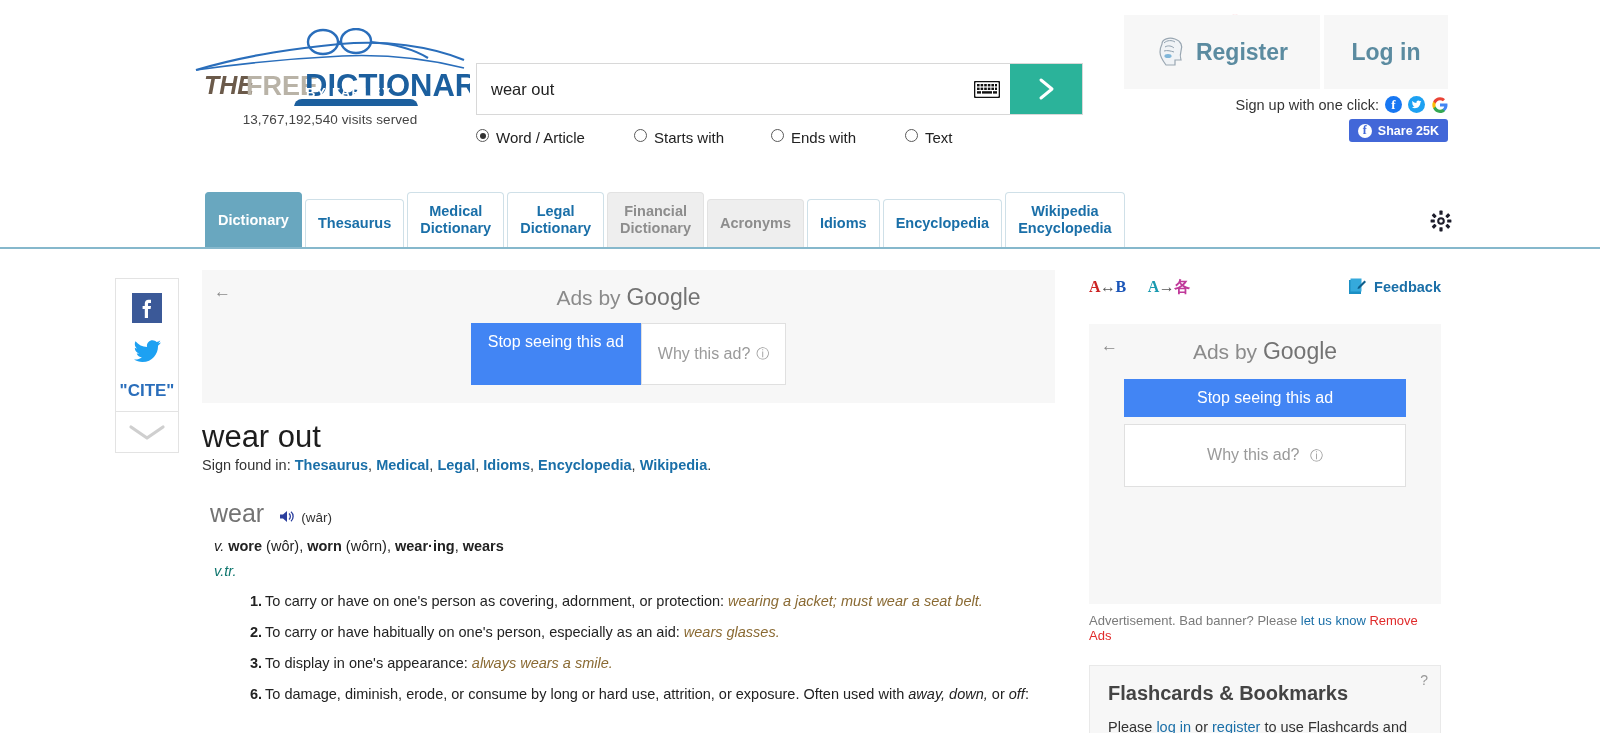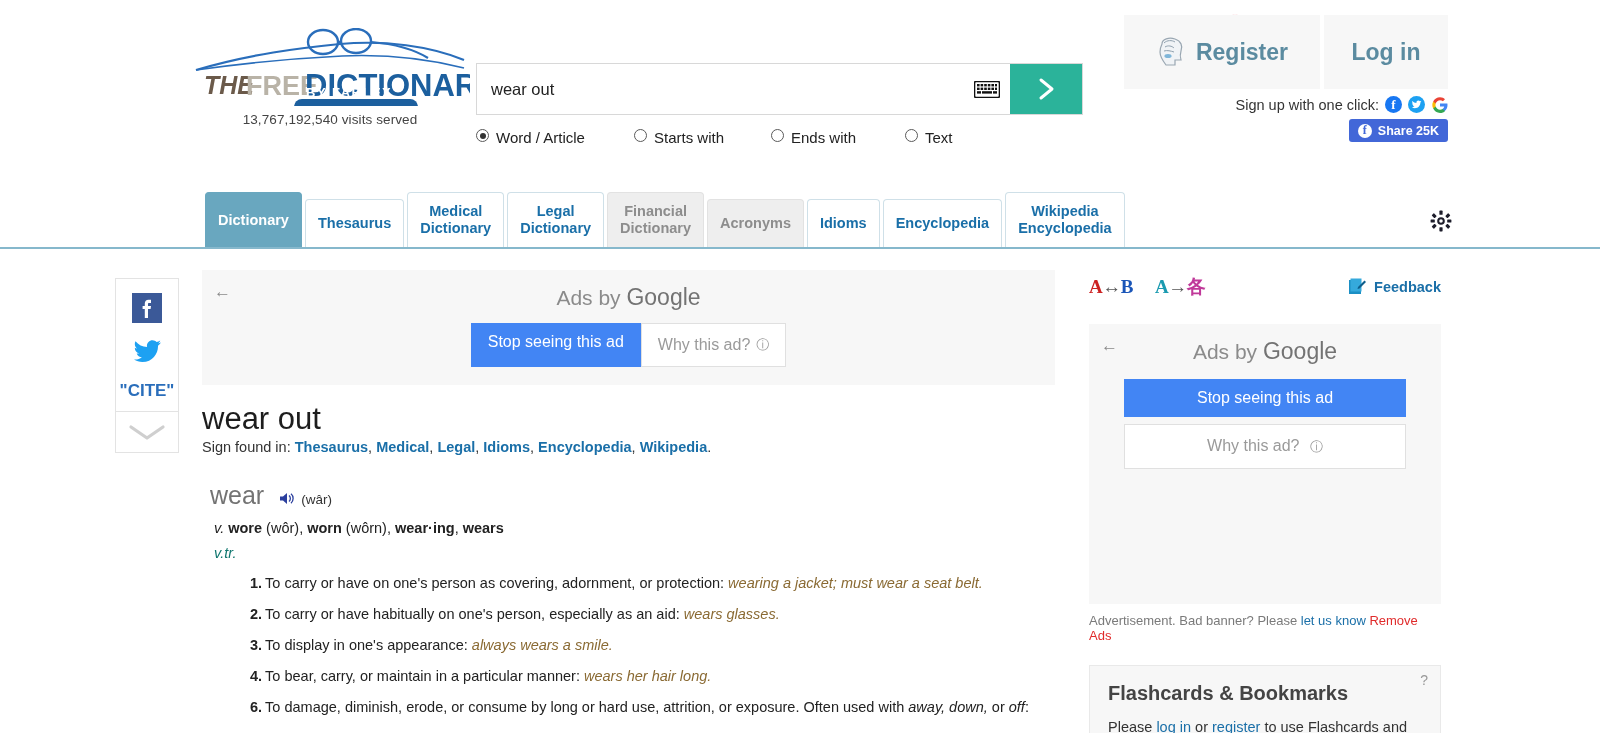--- a/index.html
+++ b/index.html
@@ -122,21 +122,21 @@
   .ad-unit { background: #f7f7f7; position: relative; padding: 14px 0 18px; }
   .ad-back { position: absolute; left: 12px; top: 12px; color: #8a8a8a; font-size: 17px; cursor: pointer; }
   .ads-by { text-align: center; font-size: 21px; color: #8b8b8b; font-weight: 300; }
   .ads-by .g { color: #737373; font-size: 23px; font-family: "Liberation Sans", sans-serif; }
   .ad-btns { display: flex; justify-content: center; margin-top: 12px; }
   .ad-stop {
     background: #4285f4; color: #fff; font-size: 16px; padding: 9px 16px; cursor: pointer;
     border: 1px solid #4285f4;
   }
   .ad-why {
-    background: #fff; color: #9a9a9a; font-size: 16px; padding: 12px 16px; cursor: pointer;
+    background: #fff; color: #9a9a9a; font-size: 16px; padding: 21px 16px; cursor: pointer;
     border: 1px solid #e0e0e0; display: flex; align-items: center;
   }
   .ad-why .info { margin-left: 6px; font-size: 13px; }
 
   .entry-title { font-size: 31px; color: #1d1d1d; margin: 16px 0 2px; font-weight: normal; }
   .also { font-size: 14.5px; color: #333; margin-bottom: 26px; }
   .also a { color: #1a6fa8; font-weight: bold; text-decoration: none; }
 
   .word-head { display: flex; align-items: baseline; margin-left: 8px; }
   .word { font-size: 25px; color: #737373; }
@@ -149,21 +149,21 @@
 
   .defs { margin: 12px 0 0 48px; }
   .def { font-size: 14.5px; color: #222; margin-bottom: 10px; line-height: 1.45; }
   .def .n { font-weight: bold; margin-right: 3px; }
   .ex { color: #8a6a33; font-style: italic; }
   .em { font-style: italic; }
 
   
   .right { position: absolute; left: 1089px; top: 12px; width: 352px; }
   .right-tools { display: flex; align-items: center; height: 34px; }
-  .tr-icon { font-size: 19px; font-weight: bold; margin-right: 22px; cursor: pointer; font-family: "Liberation Serif", serif; letter-spacing: -.5px; }
+  .tr-icon { font-size: 16px; font-weight: bold; margin-right: 22px; cursor: pointer; font-family: "Liberation Serif", serif; letter-spacing: -.5px; }
   .feedback { margin-left: auto; display: flex; align-items: center; color: #1a6fa8; font-size: 14.5px; font-weight: bold; cursor: pointer; }
   .feedback .fbi { margin-right: 7px; }
 
   .ad-right { background: #f7f7f7; position: relative; padding: 14px 0 0; height: 280px; margin-top: 20px; }
   .ad-right .ads-by { font-size: 21px; }
   .ad-right .ad-stop, .ad-right .ad-why { display: block; width: 282px; margin: 0 auto; text-align: center; }
   .ad-right .ad-stop { margin-top: 14px; }
   .ad-right .ad-why { margin-top: 7px; justify-content: center; }
 
   .ad-note { font-size: 13px; color: #7a7a7a; margin-top: 9px; }
@@ -406,23 +406,20 @@
         <div class="def">
           <span class="n">1.</span><span>To carry or have on one's person as covering, adornment, or protection: </span><span class="ex">wearing a jacket; must wear a seat belt.</span>
         </div>
         <div class="def">
           <span class="n">2.</span><span>To carry or have habitually on one's person, especially as an aid: </span><span class="ex">wears glasses.</span>
         </div>
         <div class="def">
           <span class="n">3.</span><span>To display in one's appearance: </span><span class="ex">always wears a smile.</span>
         </div>
         <div class="def">
-          <span class="n">4.</span><span>To bear, carry, or maintain in a particular manner: </span><span class="ex">wears her hair long.</span>
-        </div>
-        <div class="def">
           <span class="n">6.</span><span>To damage, diminish, erode, or consume by long or hard use, attrition, or exposure. Often used with </span><span class="em">away, down,</span><span> or </span><span class="em">off</span><span>: </span>
         </div>
       </div>
     </div>
 
     <div class="right">
       <div class="right-tools">
         <span class="tr-icon"><span style="color:#cc2222">A</span><span style="color:#555">↔</span><span style="color:#1a55b8">B</span></span>
         <span class="tr-icon"><span style="color:#1a9ab0">A</span><span style="color:#555">→</span><span style="color:#c0399a">各</span></span>
         <span class="feedback">

